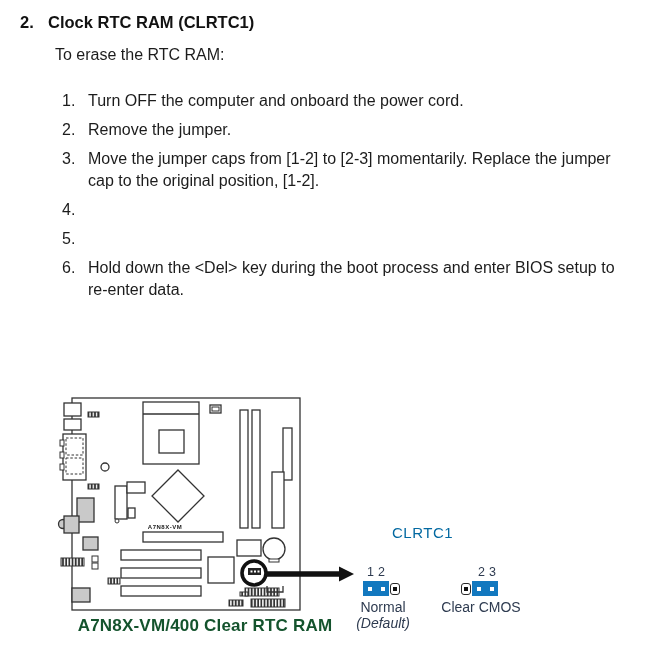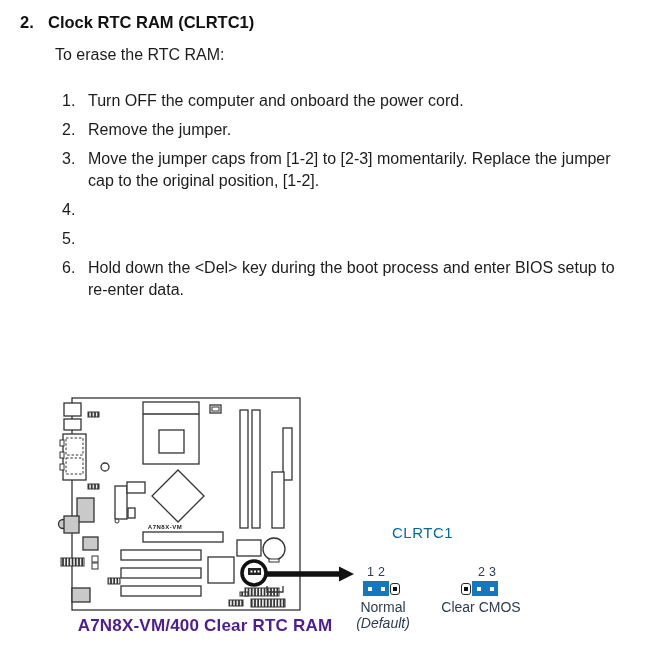--- a/index.html
+++ b/index.html
@@ -13,21 +13,21 @@
   .leadin{margin:12px 20px 0 55px;font-size:16px;line-height:22px;}
   
   .steps{margin-top:24px;}
   .step{display:flex;margin-bottom:7px;font-size:16px;line-height:22px;}
   .step-num{margin-left:62px;width:26px;flex:none;}
   .step-text{white-space:pre-line;padding-right:18px;}
   
   .figure{position:absolute;left:0;top:388px;width:670px;height:273px;}
   .board-svg{position:absolute;left:55px;top:2px;}
   .caption{position:absolute;left:55px;top:228px;width:300px;text-align:center;
-           font-size:17px;font-weight:bold;color:#4c1d95;letter-spacing:0.2px;}
+           font-size:17px;font-weight:bold;color:#14532d;letter-spacing:0.2px;}
   .clrtc-title{position:absolute;left:392px;top:136px;font-size:15px;color:#0369a1;letter-spacing:0.5px;}
   .jumper{position:absolute;width:39px;color:#2e3b50;}
   .jumper-normal{left:363px;top:177px;}
   .jumper-clear{left:461px;top:177px;}
   .pin-nums{display:flex;width:26px;justify-content:space-between;box-sizing:border-box;
             padding:0 4px;font-size:12.5px;line-height:14px;margin-bottom:2px;}
   .jumper-clear .pin-nums{margin-left:13px;}
   .jrow{display:flex;align-items:center;height:15px;}
   .cap{width:26px;height:15px;background:#1278bf;display:flex;align-items:center;
        justify-content:space-around;flex:none;}

